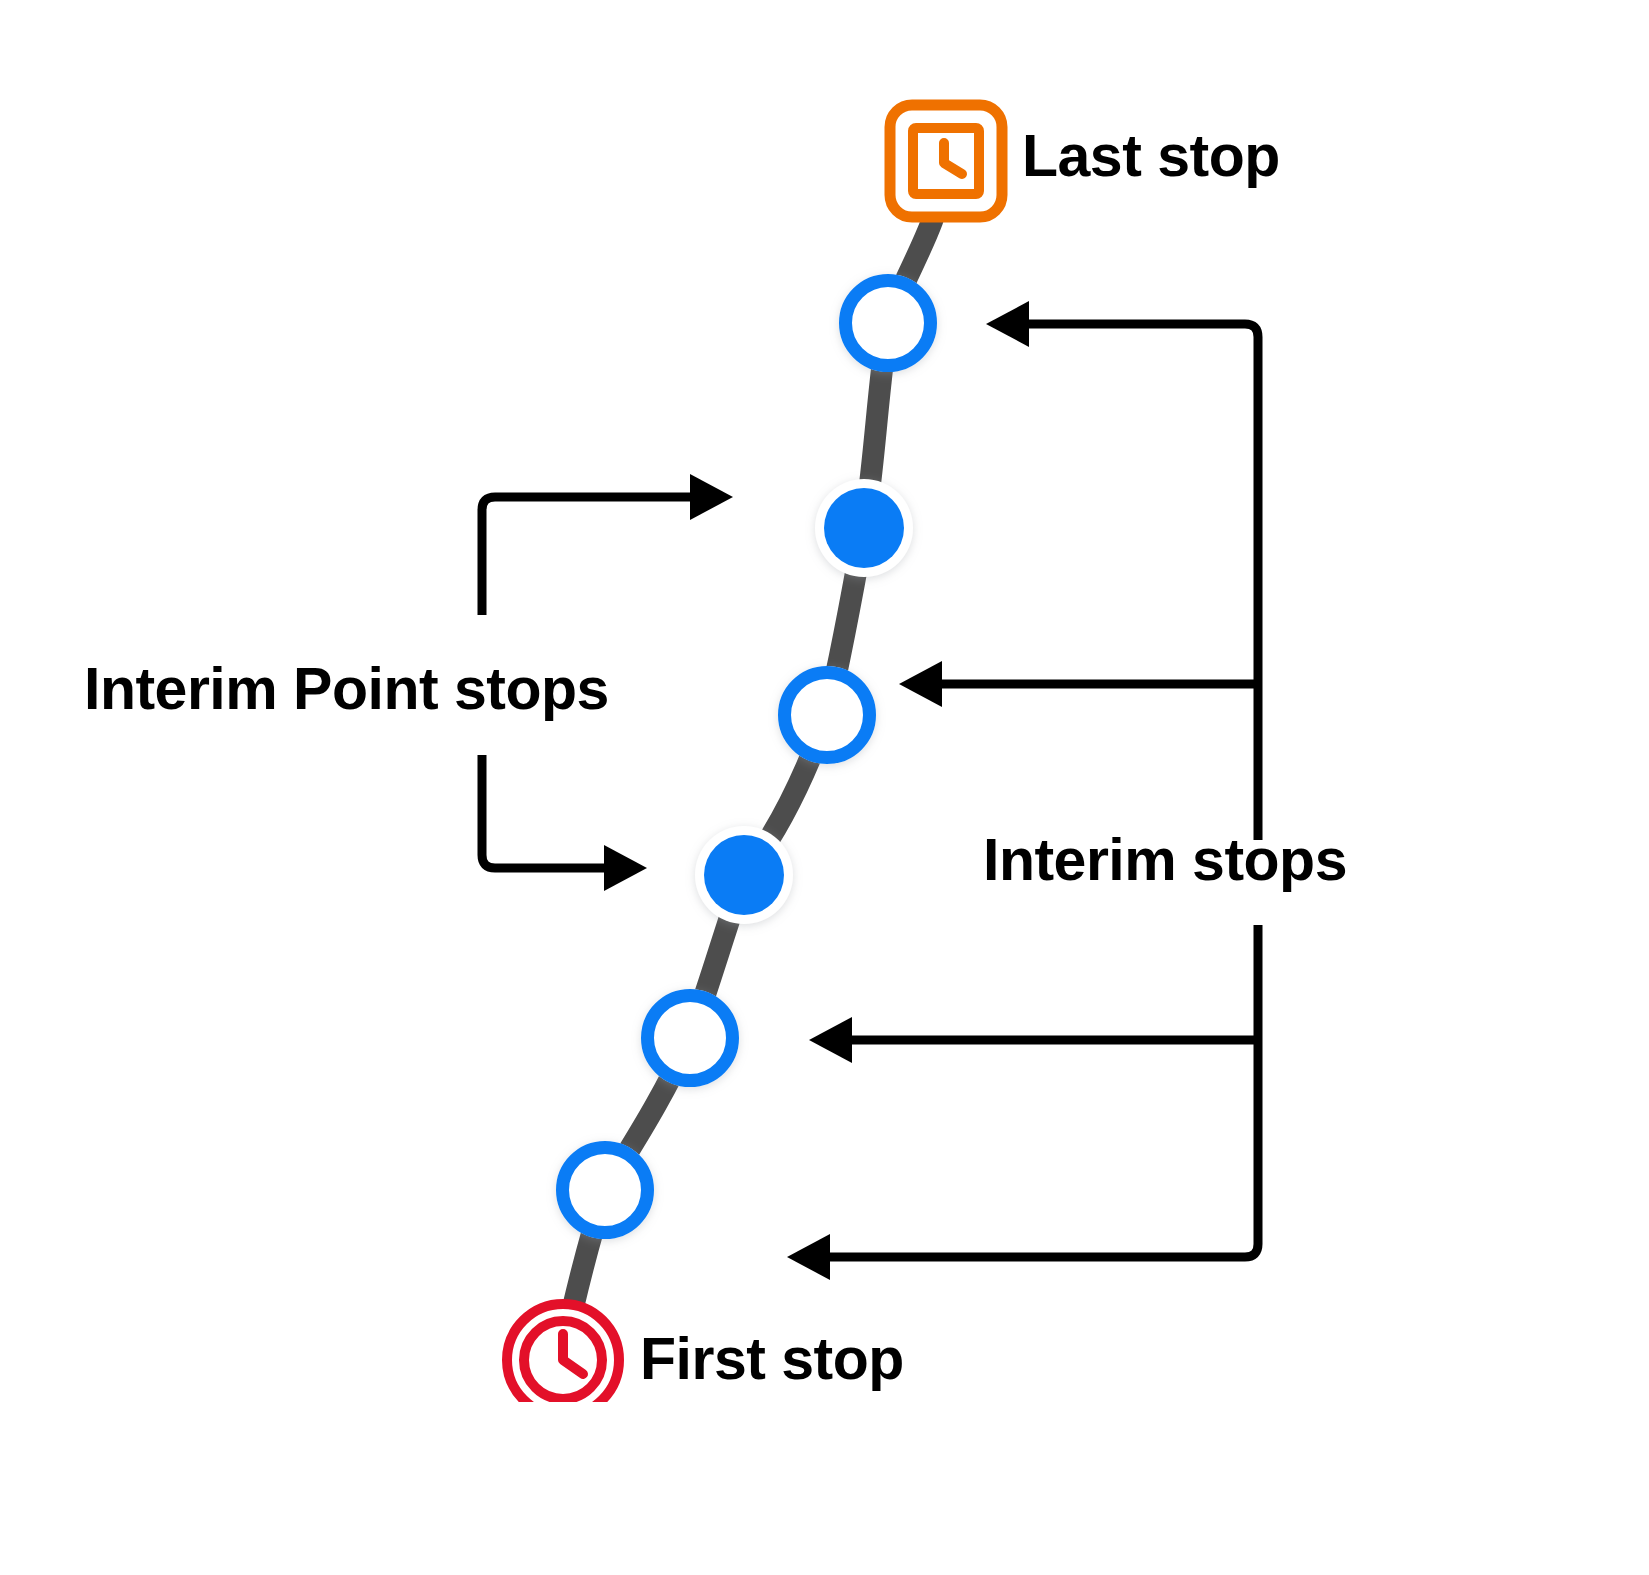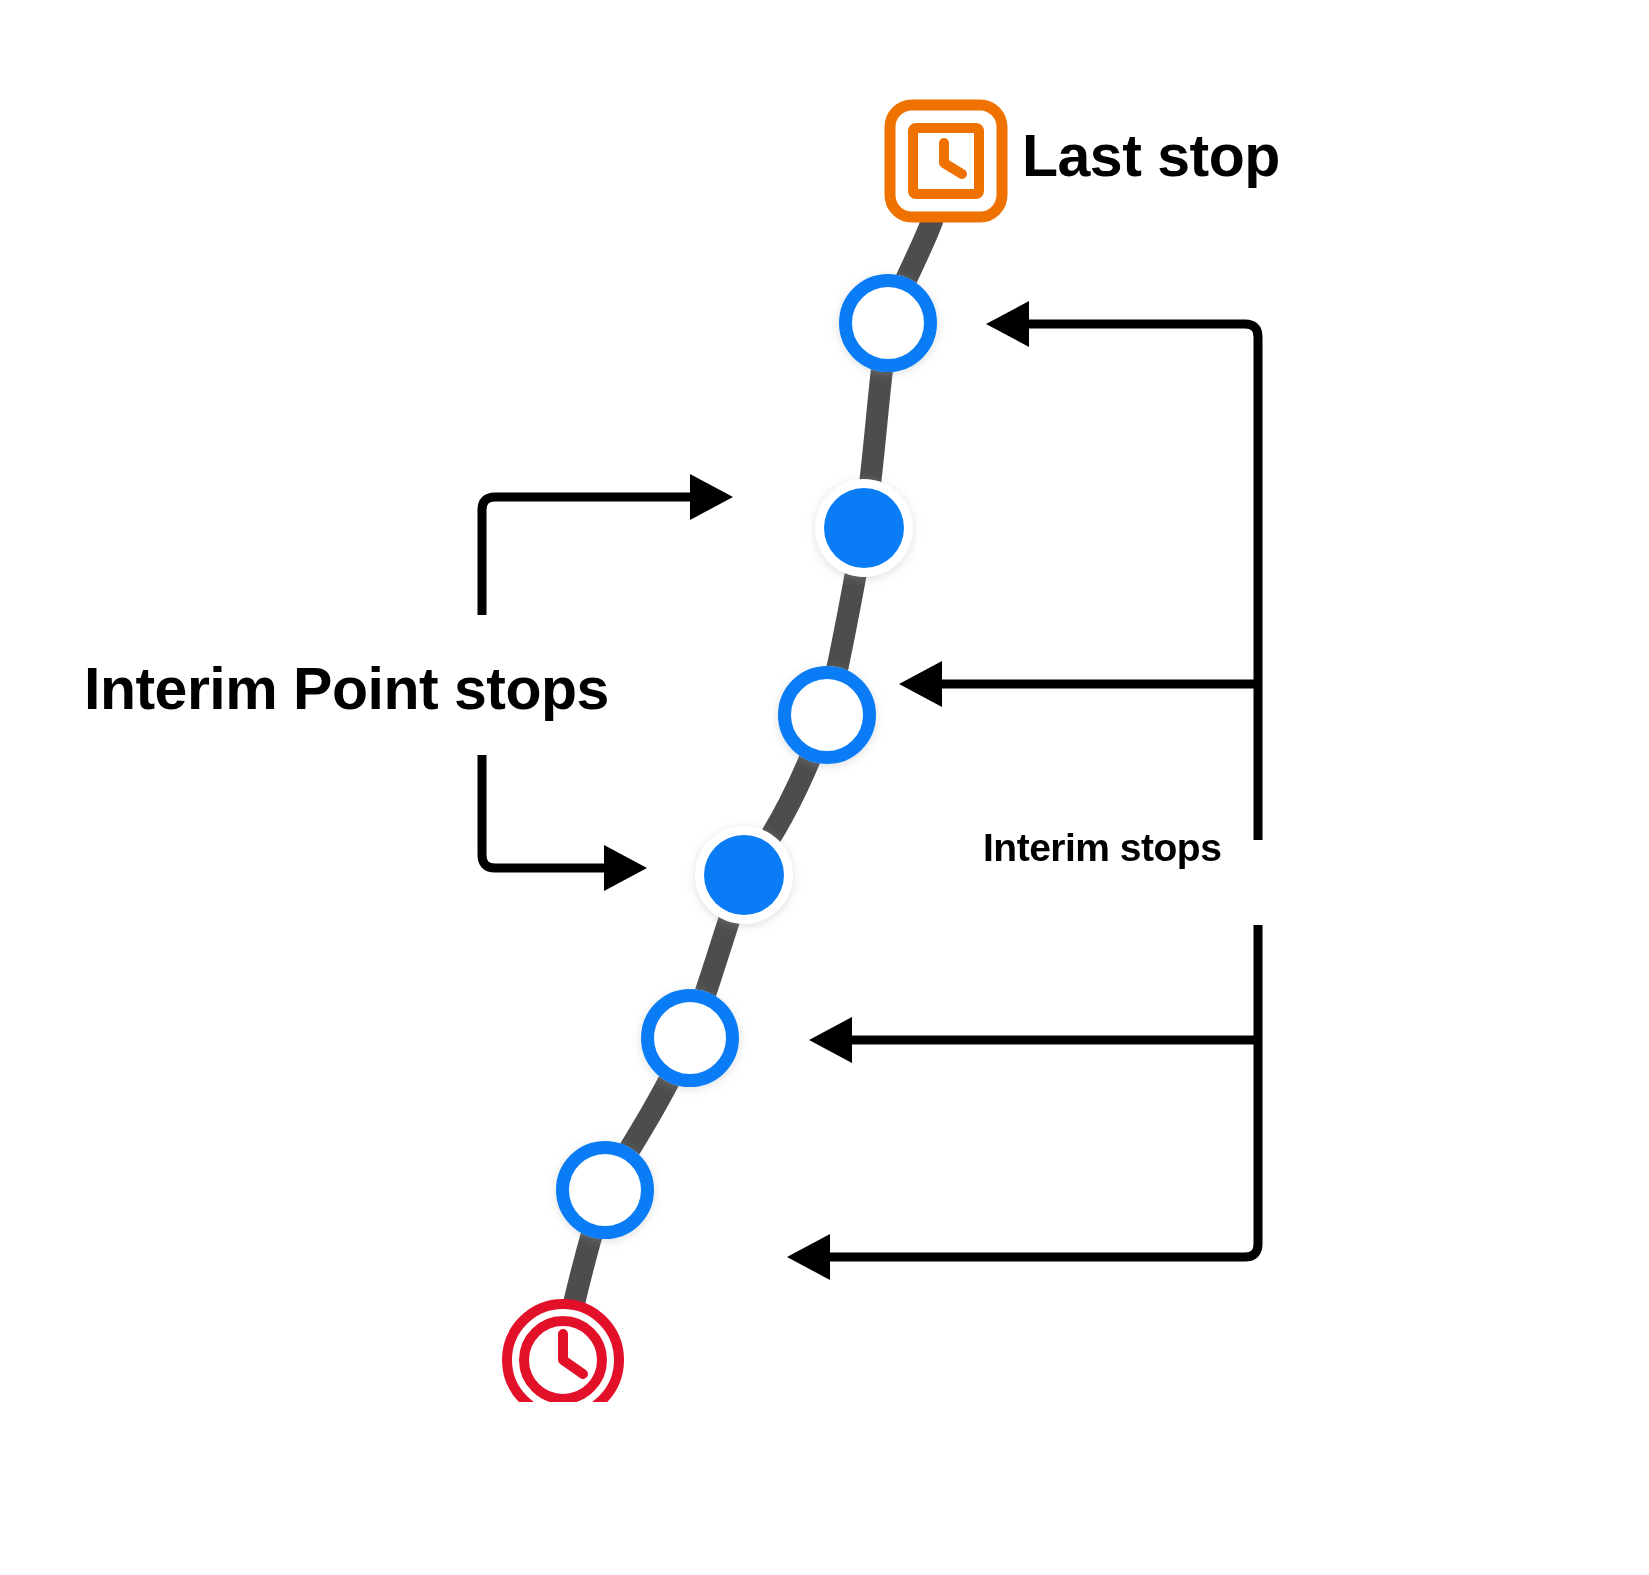--- a/index.html
+++ b/index.html
@@ -41,21 +41,21 @@
     font-size: 59px;
   }
   #label-timing-point-stops {
     left: 84px;
     top: 655px;
     font-size: 59px;
   }
   #label-interim-stops {
     left: 983px;
     top: 826px;
-    font-size: 39px;
+    font-size: 59px;
   }
 </style>
 </head>
 <body>
 
 <div id="stage">
 
   <svg id="diagram-svg" viewBox="0 0 1649 1575" xmlns="http://www.w3.org/2000/svg">
 
     <defs>
@@ -148,14 +148,15 @@
     </g>
 
   </svg>
 
   <div class="label" id="label-last-stop">Last stop</div>
 
   <div class="label" id="label-timing-point-stops">Interim Point stops</div>
 
   <div class="label" id="label-interim-stops">Interim stops</div>
 
+  <div class="label" id="label-first-stop">First stop</div>
 
 </div>
 
 </body></html>

